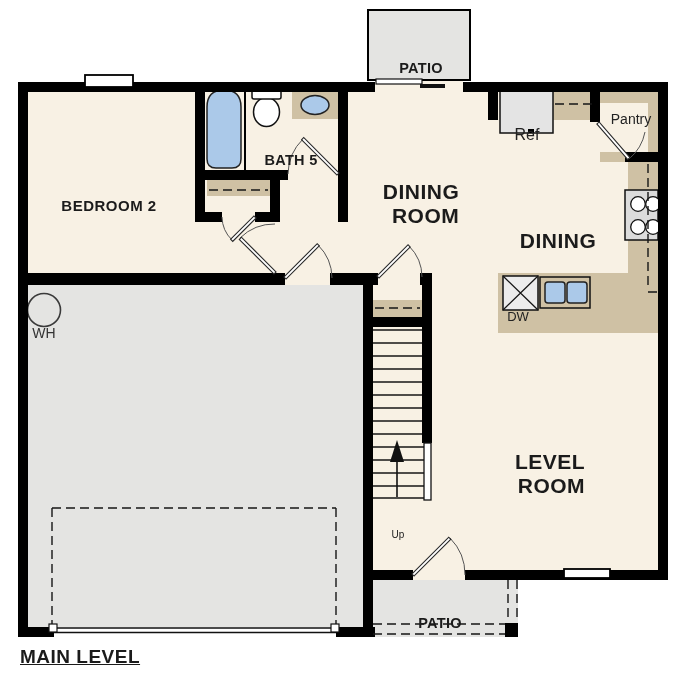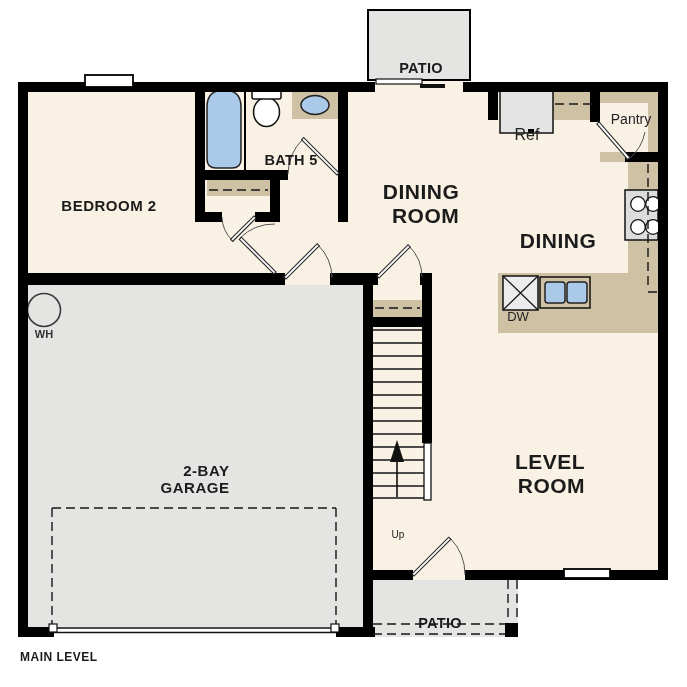--- a/index.html
+++ b/index.html
@@ -22,23 +22,23 @@
   .win{fill:#fff;stroke:#000;stroke-width:1.8;}
 
   
   .lbl{position:absolute;transform:translate(-50%,-50%);color:var(--text,#1b1b1b);
        font-weight:bold;text-align:right;white-space:pre-line;line-height:1.12;
        letter-spacing:.5px;margin-top:24px;}
   .lbl-lg{font-size:21px;}
   .lbl-md{font-size:15px;}
   .lbl-sm{font-size:14.5px;letter-spacing:.3px;}
   .lbl-tag{font-weight:normal;font-size:16px;letter-spacing:0;color:#222;}
-  .lbl-tag-sm{font-weight:bold;font-size:11px;letter-spacing:0;color:#333;}
+  .lbl-tag-sm{font-weight:normal;font-size:14px;letter-spacing:0;color:#333;}
   .lbl-title{position:absolute;transform:translate(0,-50%);font-weight:bold;
-       font-size:12px;letter-spacing:.5px;color:var(--text,#1b1b1b);}
+       font-size:19px;letter-spacing:.5px;color:var(--text,#1b1b1b);text-decoration:underline;}
 </style>
 </head>
 <body>
 
 <div class="stage">
 <svg width="687" height="687" viewBox="0 0 687 687">
 
   <g>
     <rect class="floor" x="28" y="92" width="630" height="488"></rect>
     <rect class="hard" x="28" y="285" width="335" height="342"></rect>
@@ -176,22 +176,20 @@
 </svg>
 
 <div class="lbl lbl-sm" style="left:421px;top:44px">PATIO</div>
 <div class="lbl lbl-md" style="left:109px;top:182px">BEDROOM 2</div>
 <div class="lbl lbl-sm" style="left:291px;top:136px">BATH 5</div>
 <div class="lbl lbl-lg" style="left:421px;top:180px">DINING
 ROOM</div>
 <div class="lbl lbl-lg" style="left:558px;top:217px">DINING</div>
 <div class="lbl lbl-lg" style="left:550px;top:450px">LEVEL
 ROOM</div>
-<div class="lbl lbl-md" style="left:195px;top:456px">2-BAY
-GARAGE</div>
 <div class="lbl lbl-sm" style="left:440px;top:599px">PATIO</div>
 <div class="lbl lbl-tag" style="left:631px;top:96px;font-size:14px">Pantry</div>
 <div class="lbl lbl-tag" style="left:527px;top:111px">Ref</div>
 <div class="lbl lbl-tag" style="left:518px;top:293px;font-size:13px">DW</div>
 <div class="lbl lbl-tag-sm" style="left:44px;top:310px">WH</div>
 <div class="lbl lbl-tag" style="left:398px;top:511px;font-size:10px">Up</div>
 <div class="lbl-title" style="left:20px;top:657px">MAIN LEVEL</div>
 </div>
 
 </body></html>

